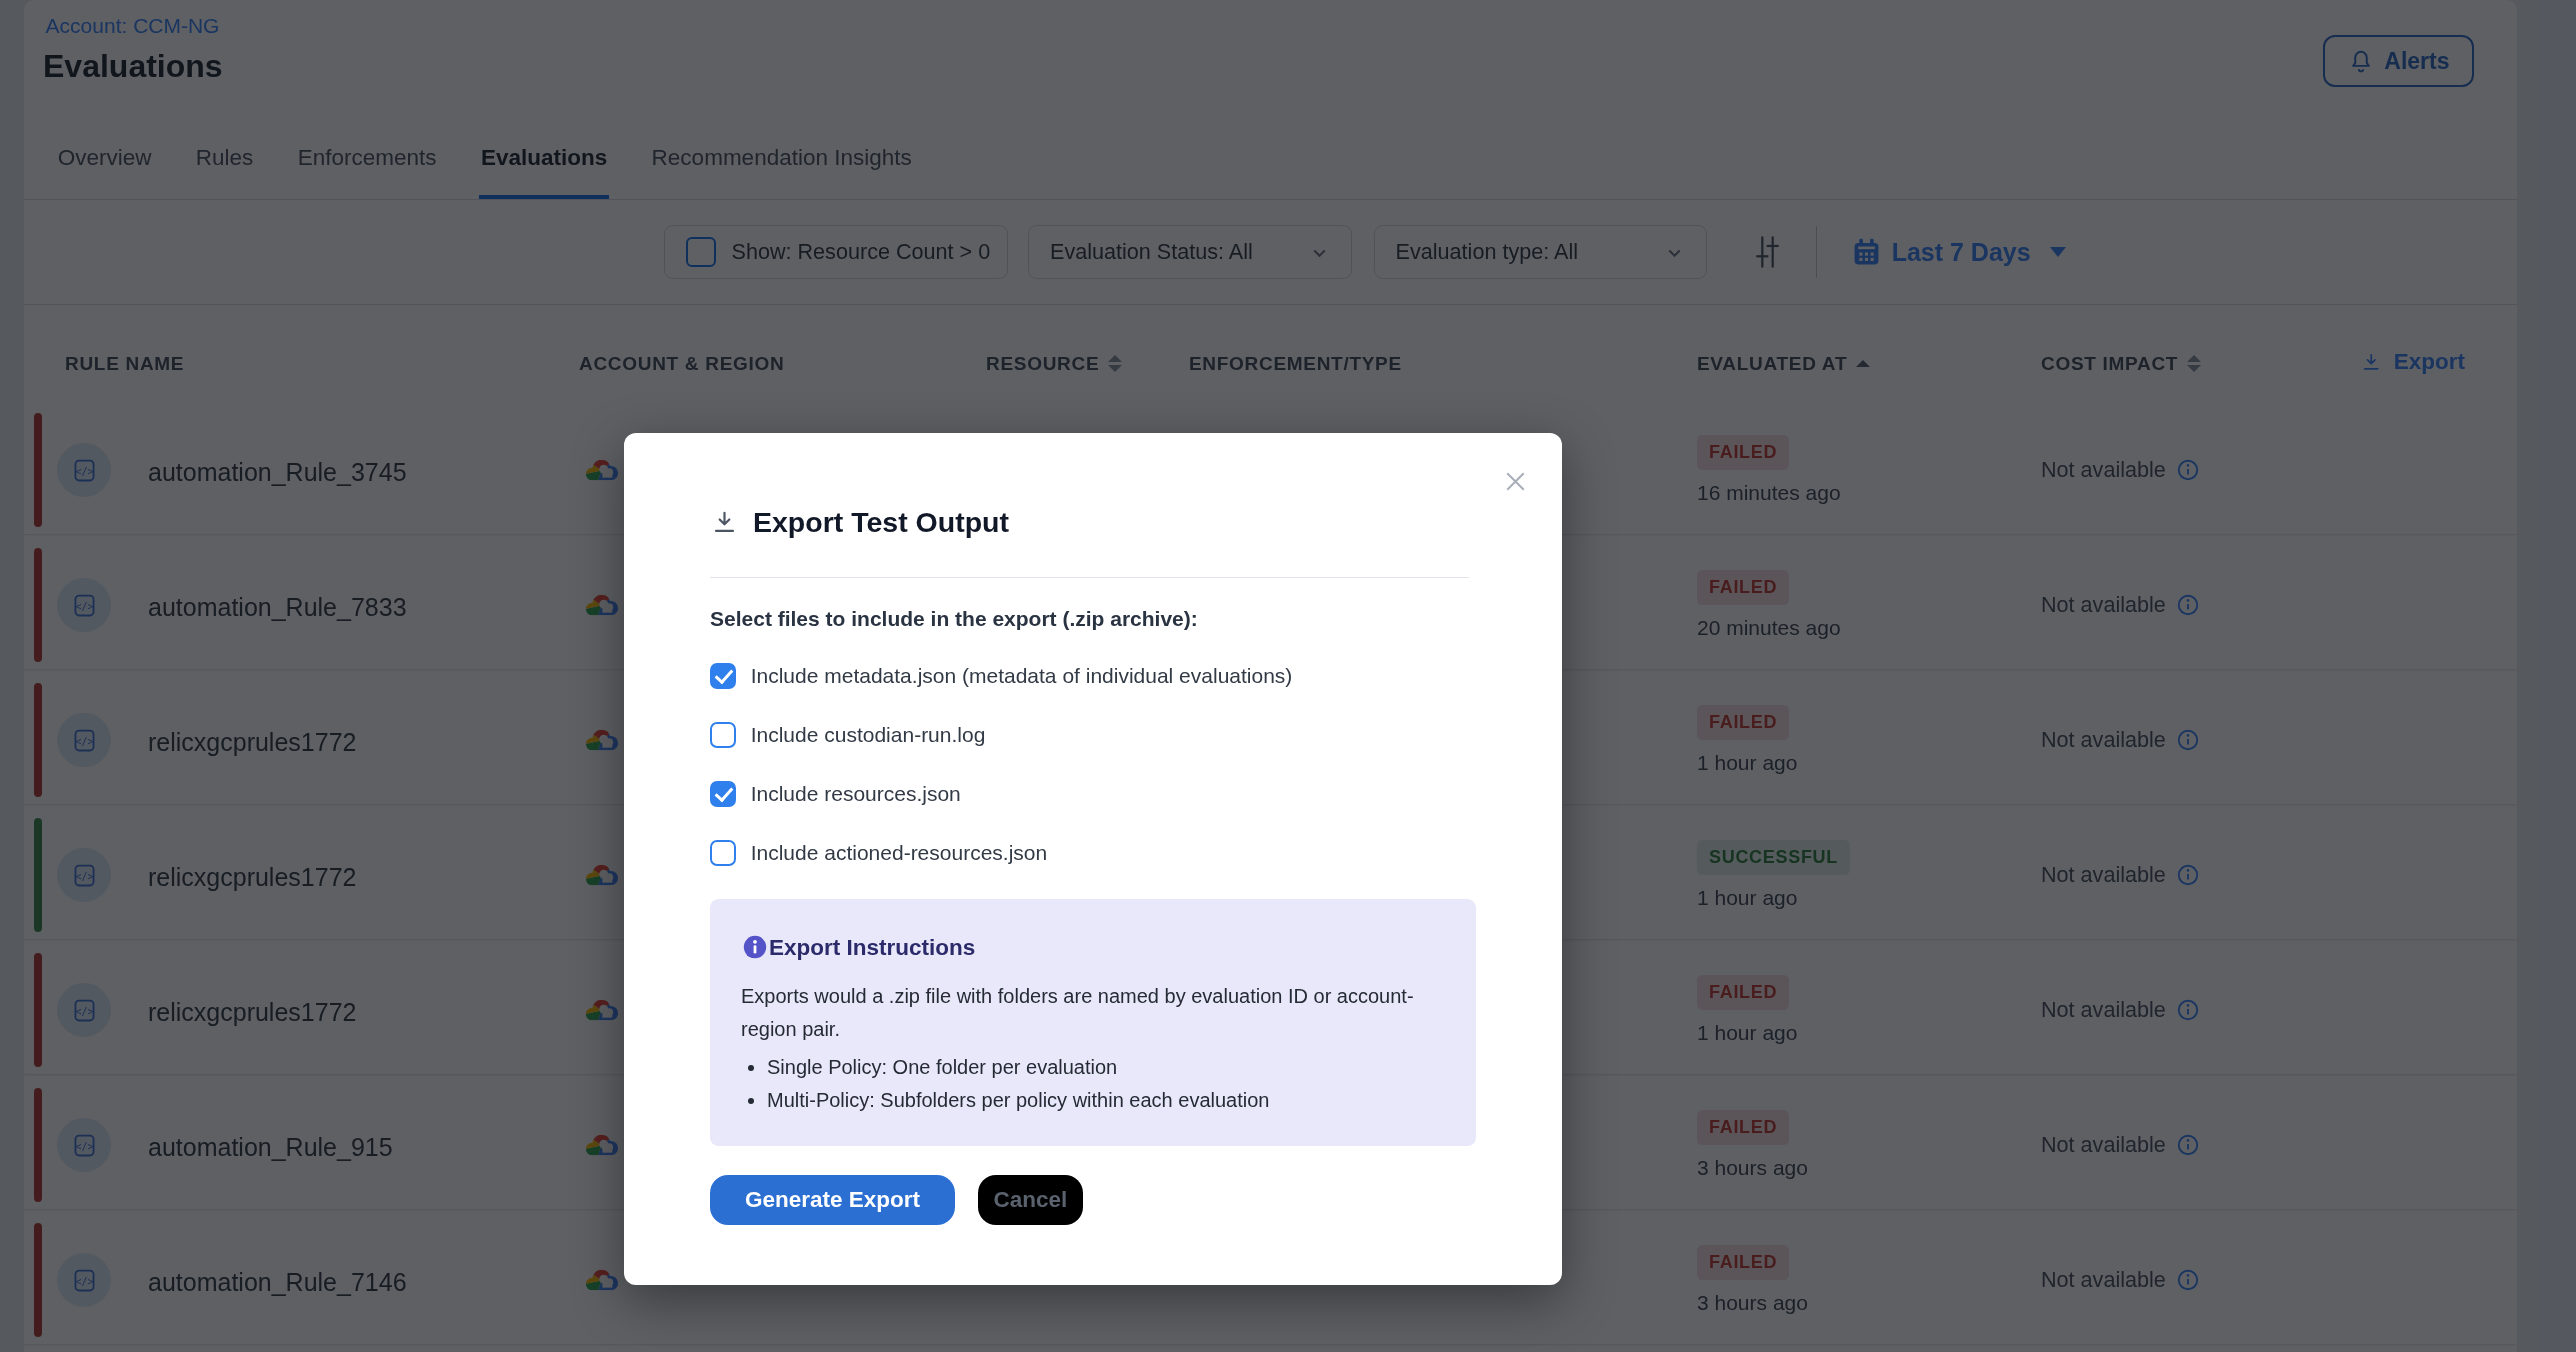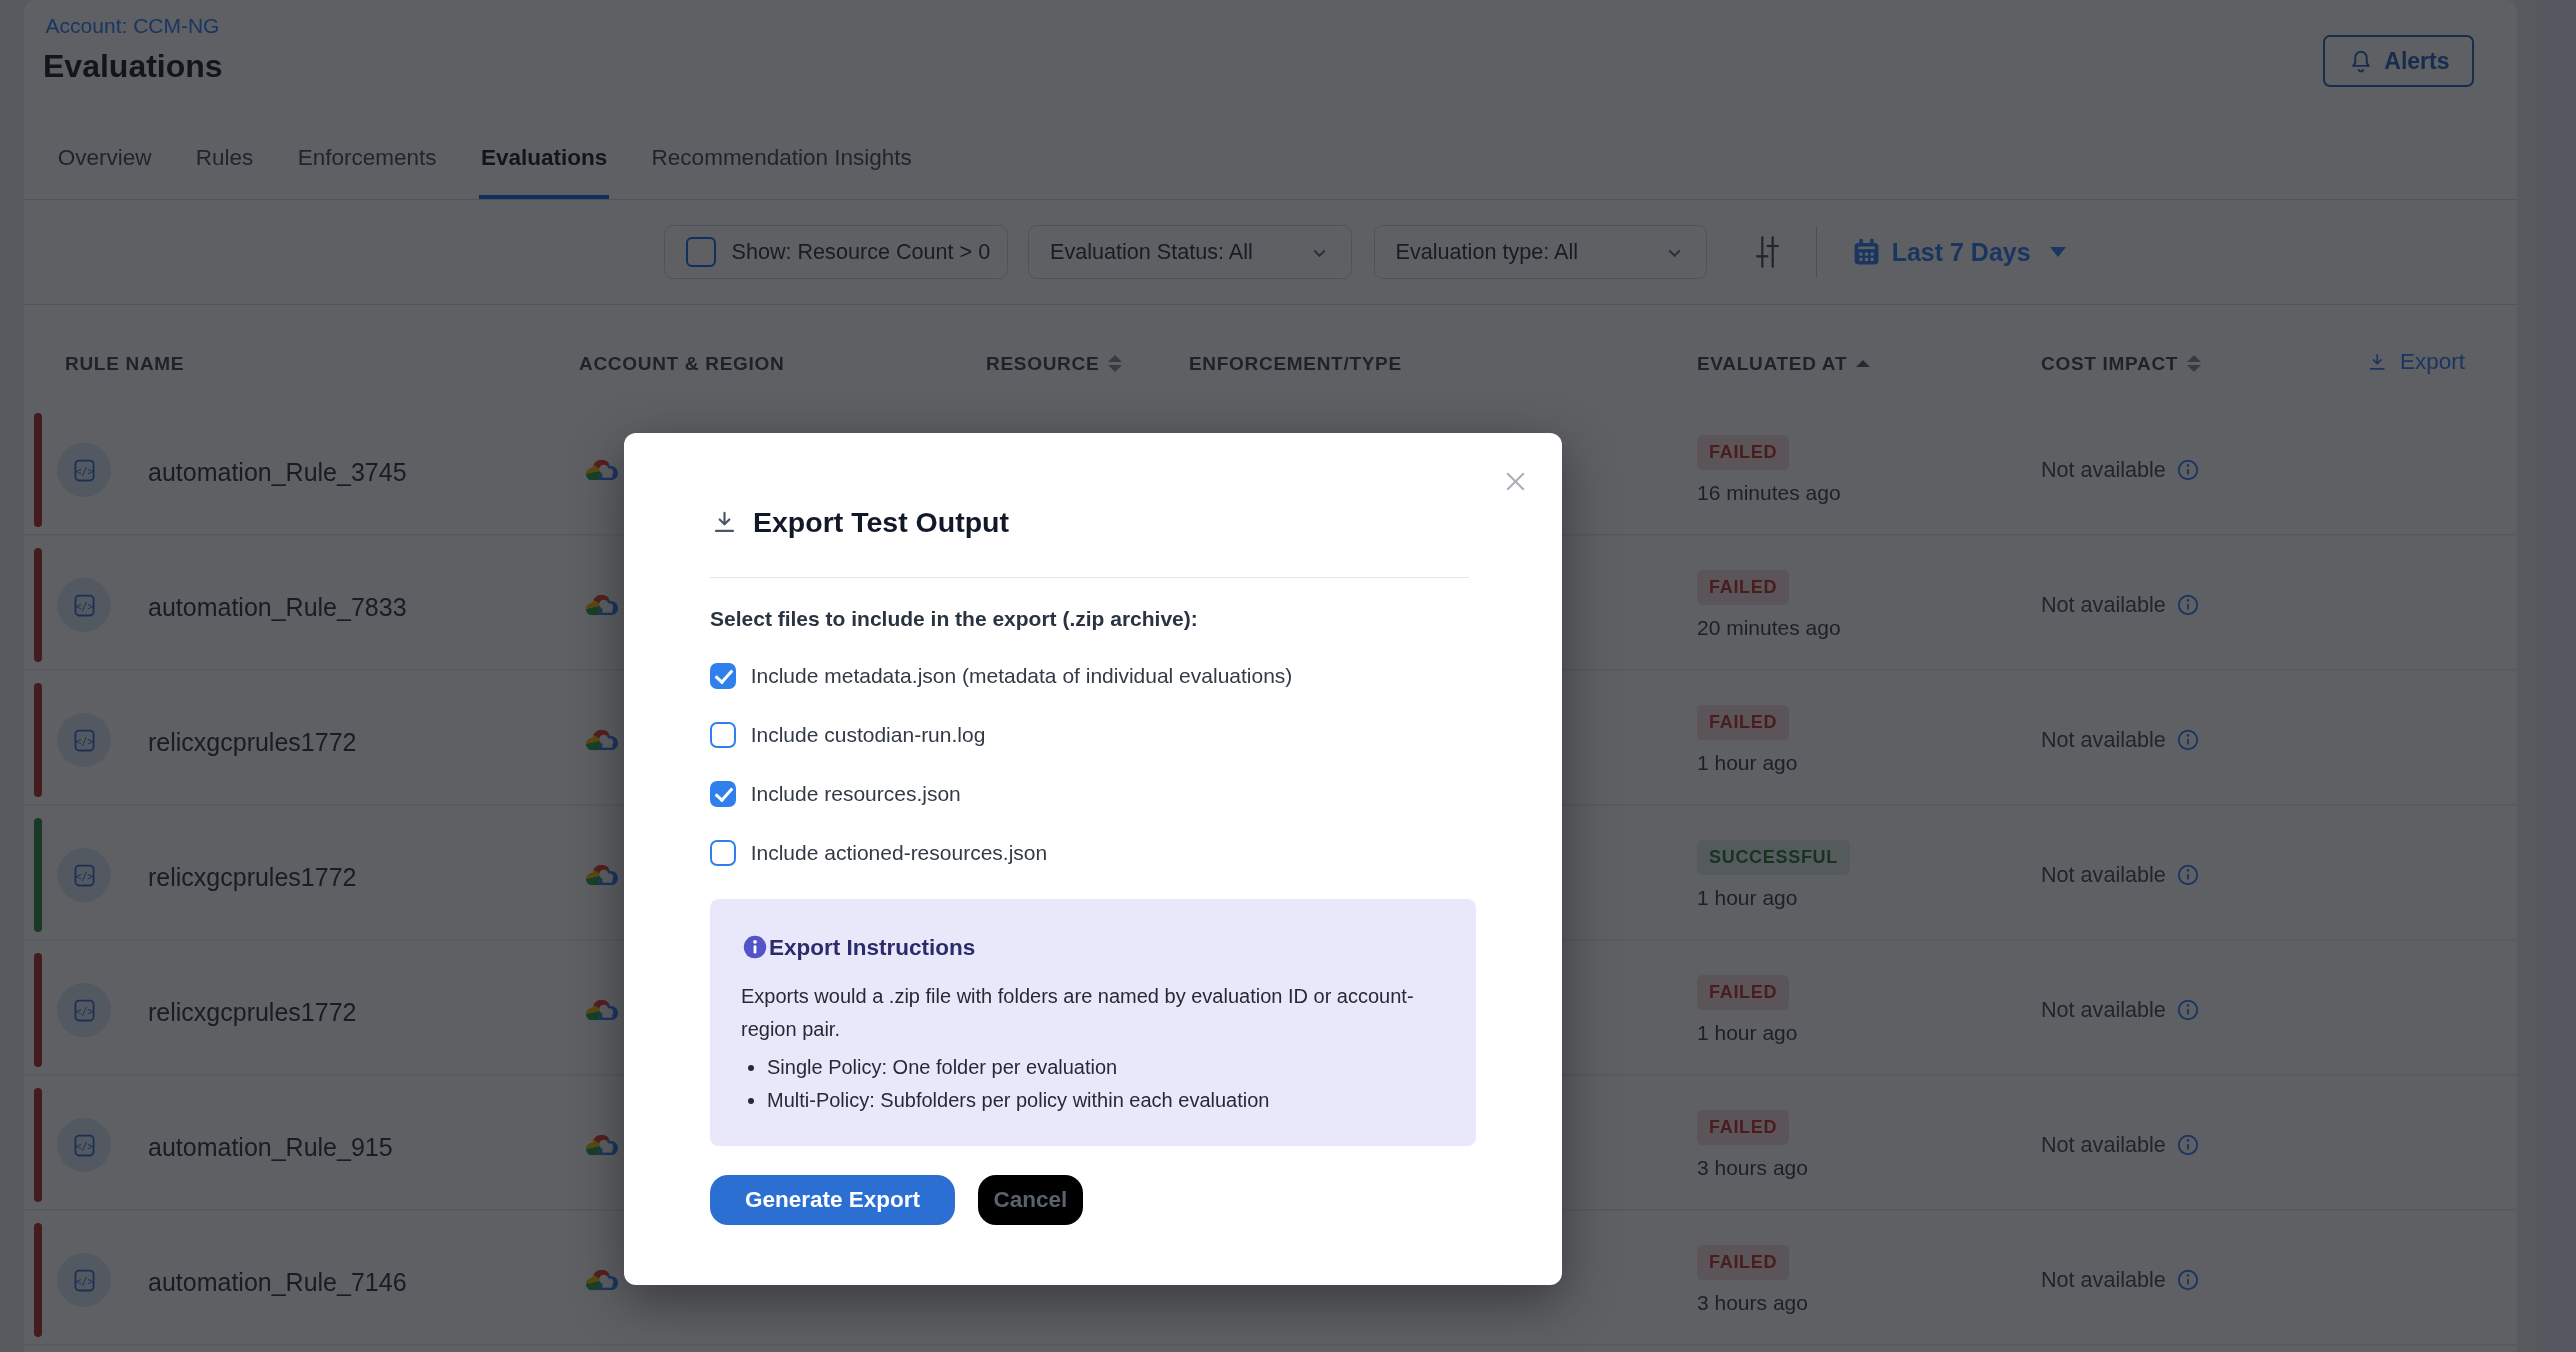--- a/index.html
+++ b/index.html
@@ -8,21 +8,21 @@
     background:#e7e9ed;
     font-family:"Liberation Sans","DejaVu Sans",sans-serif;
     -webkit-font-smoothing:antialiased;
   }
   
   .card{position:absolute;left:24px;top:0;width:2493px;height:1382px;background:#fff;border-radius:10.4px 10.4px 0 0;}
   
   .acct{position:absolute;left:21.6px;top:14px;font-size:21px;color:#3b82f6;cursor:pointer;}
   .pagetitle{position:absolute;left:19px;top:48px;font-size:32px;font-weight:bold;color:#1f2630;}
   .alerts{position:absolute;right:43px;top:35px;height:52px;padding:0 22.5px;display:flex;align-items:center;gap:10.4px;
-    border:2.6px solid #2e6bc0;border-radius:7px;color:#2e6bc0;font-size:23px;font-weight:bold;background:transparent;cursor:pointer;}
+    border:2.6px solid #2e6bc0;border-radius:12px;color:#2e6bc0;font-size:23px;font-weight:bold;background:transparent;cursor:pointer;}
   
   .tabs{position:absolute;left:0;right:0;top:121px;height:79px;display:flex;align-items:stretch;gap:41px;padding-left:32px;border-bottom:0.9px solid #d8dbe0;box-sizing:border-box;}
   .tab{display:flex;align-items:center;font-size:22.5px;color:#4a545e;cursor:pointer;border-bottom:4.3px solid transparent;padding:0 1.7px;box-sizing:border-box;}
   .tab.active{color:#1f2630;font-weight:bold;border-bottom-color:#1a73e8;}
   
   .filters{position:absolute;left:0;right:0;top:200px;height:104px;display:flex;align-items:center;}
   .fbox{height:54px;display:flex;align-items:center;border:1.7px solid #d4d8de;border-radius:8.6px;box-sizing:border-box;
     font-size:21.6px;color:#333b45;padding:0 21px;background:#fff;cursor:pointer;}
   .fbox .lbl{white-space:nowrap;}
   .fbox.dd{justify-content:space-between;}
@@ -32,21 +32,21 @@
   .daterange{display:flex;align-items:center;gap:10.4px;margin-left:35px;color:#3b82f6;font-size:25px;font-weight:bold;cursor:pointer;}
   .caret-down{width:0;height:0;border-left:8.6px solid transparent;border-right:8.6px solid transparent;border-top:10.4px solid #3b82f6;margin-left:8.6px;}
   .hdivider{position:absolute;left:0;right:0;top:304px;height:0.9px;background:#d9dce2;}
   
   .thead{position:absolute;left:0;right:0;top:344px;height:43px;font-size:19px;font-weight:bold;letter-spacing:0.7px;color:#454e59;}
   .th{position:absolute;top:8.6px;display:flex;align-items:center;gap:8.6px;}
   .sort{display:flex;flex-direction:column;gap:3.5px;}
   .tri-up{width:0;height:0;border-left:7px solid transparent;border-right:7px solid transparent;border-bottom:7.8px solid #8a919c;}
   .tri-down{width:0;height:0;border-left:7px solid transparent;border-right:7px solid transparent;border-top:7.8px solid #8a919c;}
   .tri-solo{border-bottom-color:#5a626e;}
-  .export{position:absolute;right:52px;top:5.2px;display:flex;align-items:center;gap:11px;color:#3b82f6;font-size:22.5px;font-weight:normal;letter-spacing:0;cursor:pointer;}
+  .export{position:absolute;right:52px;top:5.2px;display:flex;align-items:center;gap:11px;color:#3b82f6;font-size:22.5px;font-weight:bold;letter-spacing:0;cursor:pointer;}
   
   .rows{position:absolute;left:0;right:0;top:406px;}
   .row{position:relative;height:128px;margin-bottom:6px;border-bottom:0.9px solid #e3e6ea;background:#fff;box-shadow:0 0.9px 1.7px rgba(31,41,55,.05);}
   .stripe{position:absolute;left:10.4px;top:7px;bottom:7px;width:7.8px;border-radius:4.3px;}
   .stripe.failed{background:#b23a31;}
   .stripe.success{background:#3d8b4c;}
   .ricon{position:absolute;left:33px;top:37px;width:54px;height:54px;border-radius:50%;background:#dfeaf3;display:flex;align-items:center;justify-content:center;}
   .rname{position:absolute;left:124px;top:52px;font-size:25px;color:#333b45;}
   .gcp{position:absolute;left:556px;top:48px;width:43px;height:33px;}
   .statuscell{position:absolute;left:1673px;top:0;height:128px;display:flex;flex-direction:column;justify-content:center;gap:10.4px;align-items:flex-start;}

